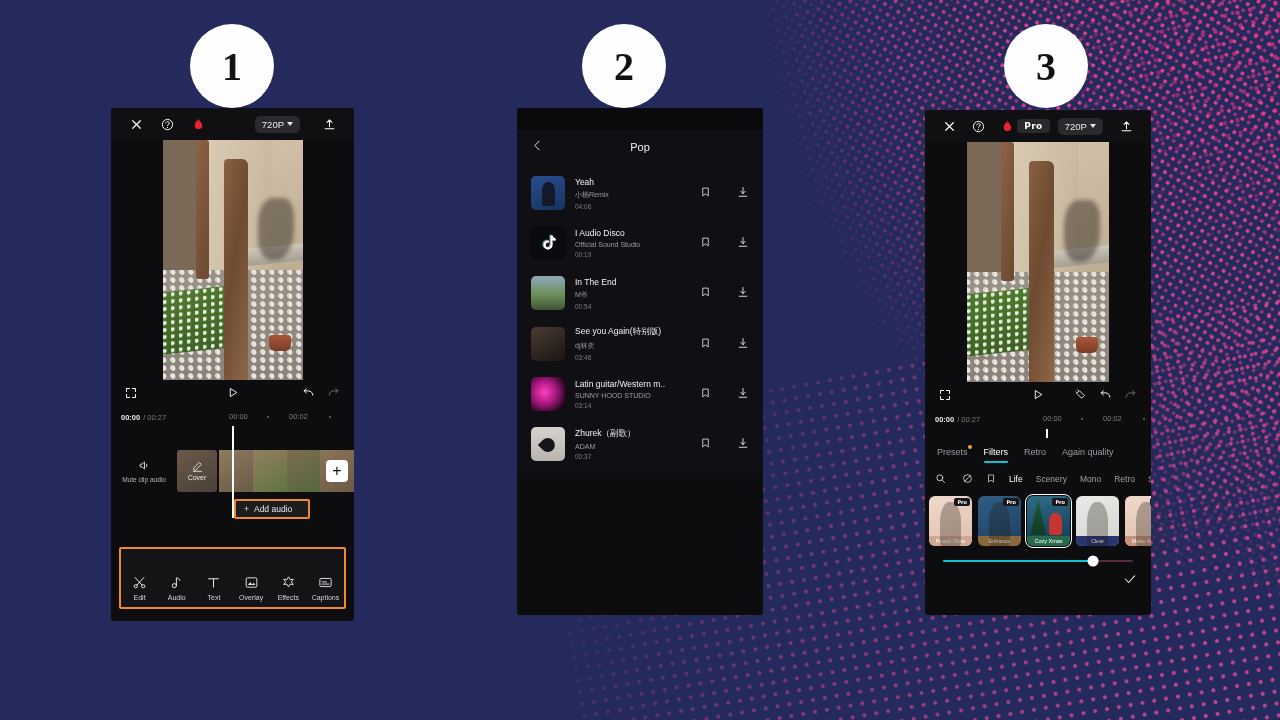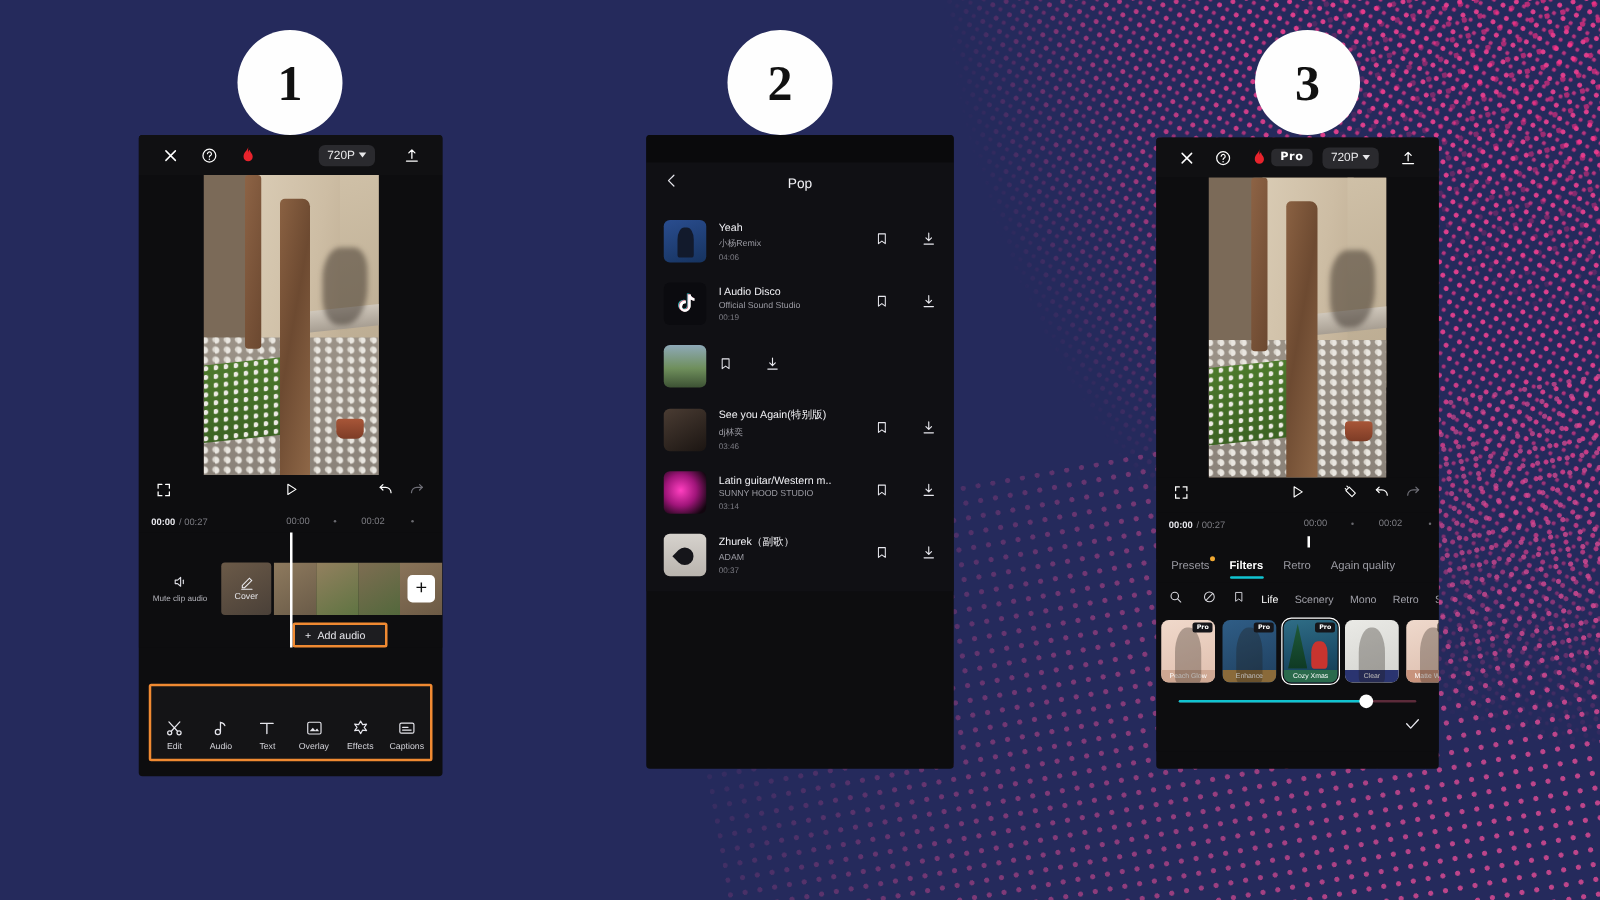--- a/index.html
+++ b/index.html
@@ -203,21 +203,21 @@
   .art-end { background:linear-gradient(#8ea9b8 0%,#6f8f5c 55%,#3d5234 100%); }
   .art-stay { background:linear-gradient(140deg,#5a6672,#2b3138); }
   .art-latin { background:radial-gradient(circle at 40% 45%,#ff3fc0,#a0157a 45%,#12060f 85%); }
   .art-see { background:linear-gradient(150deg,#4a3c33,#1b1512); }
   .art-zhurek { background:linear-gradient(#d6d2cd,#b9b4ae); }
   .art-zhurek::after{content:"";position:absolute;left:50%;top:52%;transform:translate(-50%,-50%) rotate(-45deg);width:42%;height:42%;background:#15151a;border-radius:0 50% 50% 50%;}
 
   
   .f-tabs { display:flex; align-items:center; gap:16px; height:26px; padding:0 12px; background:#0d0d0f; position:relative; }
   .f-tab { font-size:9px; color:#9a9aa2; position:relative; padding-bottom:3px; }
-  .f-tab.active { color:#fff; font-weight:bold; }
+  .f-tab.active { color:#fff; font-weight:normal; }
   .f-tab.active::after { content:""; position:absolute; left:0; right:0; bottom:-3px; height:2px; background:#10c4d1; border-radius:1px; }
   .f-tab .dot { position:absolute; right:-4px; top:-2px; width:4px; height:4px; background:#f0a832; border-radius:50%; }
 
   .f-cats { display:flex; align-items:center; gap:13px; height:26px; padding:0 10px; background:#0d0d0f; overflow:hidden; }
   .f-cat { font-size:8.5px; color:#a0a0a8; white-space:nowrap; }
   .f-cat.active { color:#fff; font-weight:normal; }
 
   .f-thumbs { display:flex; gap:6px; padding:4px 4px 2px 4px; background:#0d0d0f; overflow:hidden; }
   .f-thumb { width:43px; flex:none; position:relative; }
   .f-thumb .img {
@@ -484,20 +484,25 @@
           <span><svg width="11" height="12" viewBox="0 0 24 24" fill="none" stroke="#e8e8ee" stroke-width="1.8" stroke-linejoin="round">
               <path d="M6 3.5h12v17l-6-4.5-6 4.5z"></path>
             </svg></span>
           <span><svg width="12" height="12" viewBox="0 0 24 24" fill="none" stroke="#e8e8ee" stroke-width="1.8" stroke-linecap="round">
               <path d="M12 3v12M12 15l-4.5-4.5M12 15l4.5-4.5M4.5 20.5h15"></path>
             </svg></span>
         </div>
       </div>
       <div class="m-row">
         <div class="m-art art-end"></div>
+        <div class="m-meta">
+          <div class="m-title">In The End</div>
+          <div class="m-artist">M爷</div>
+          <div class="m-dur">00:54</div>
+        </div>
         <div class="m-act">
           <span><svg width="11" height="12" viewBox="0 0 24 24" fill="none" stroke="#e8e8ee" stroke-width="1.8" stroke-linejoin="round">
               <path d="M6 3.5h12v17l-6-4.5-6 4.5z"></path>
             </svg></span>
           <span><svg width="12" height="12" viewBox="0 0 24 24" fill="none" stroke="#e8e8ee" stroke-width="1.8" stroke-linecap="round">
               <path d="M12 3v12M12 15l-4.5-4.5M12 15l4.5-4.5M4.5 20.5h15"></path>
             </svg></span>
         </div>
       </div>
       <div class="m-row">

